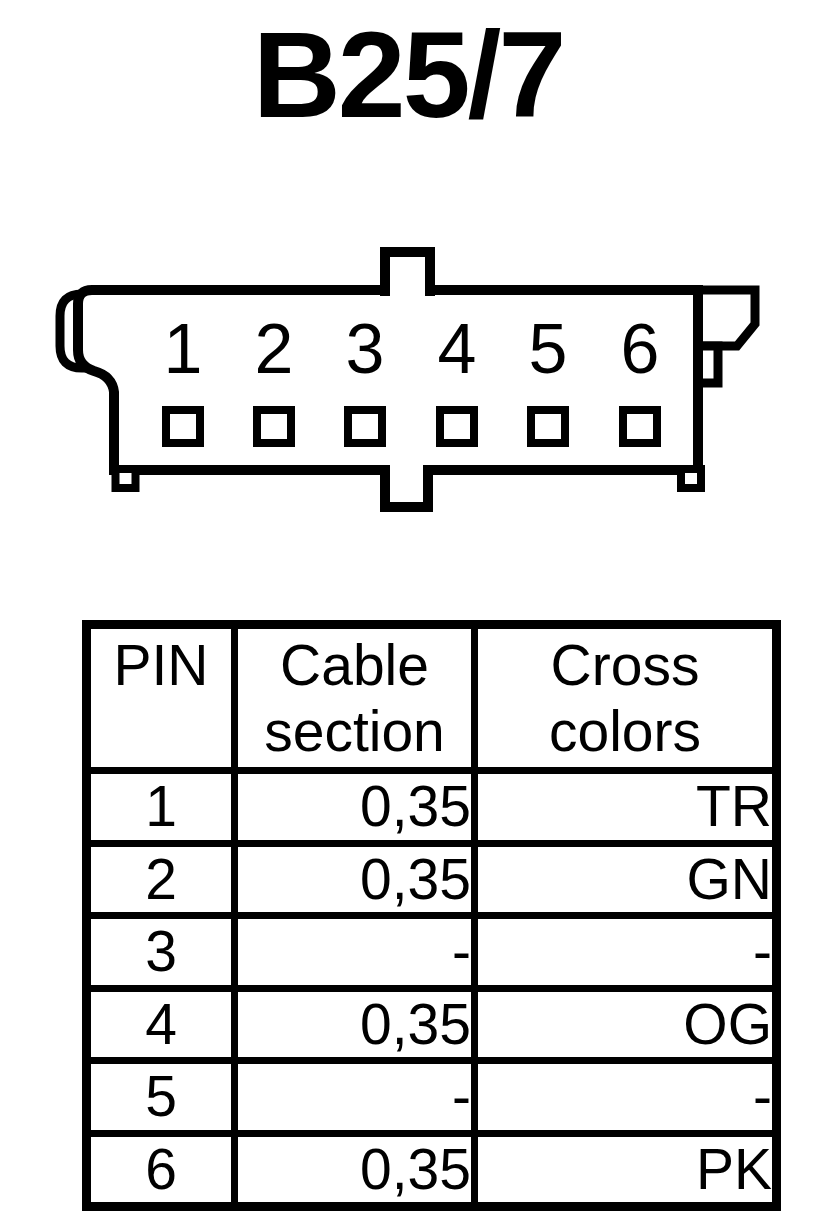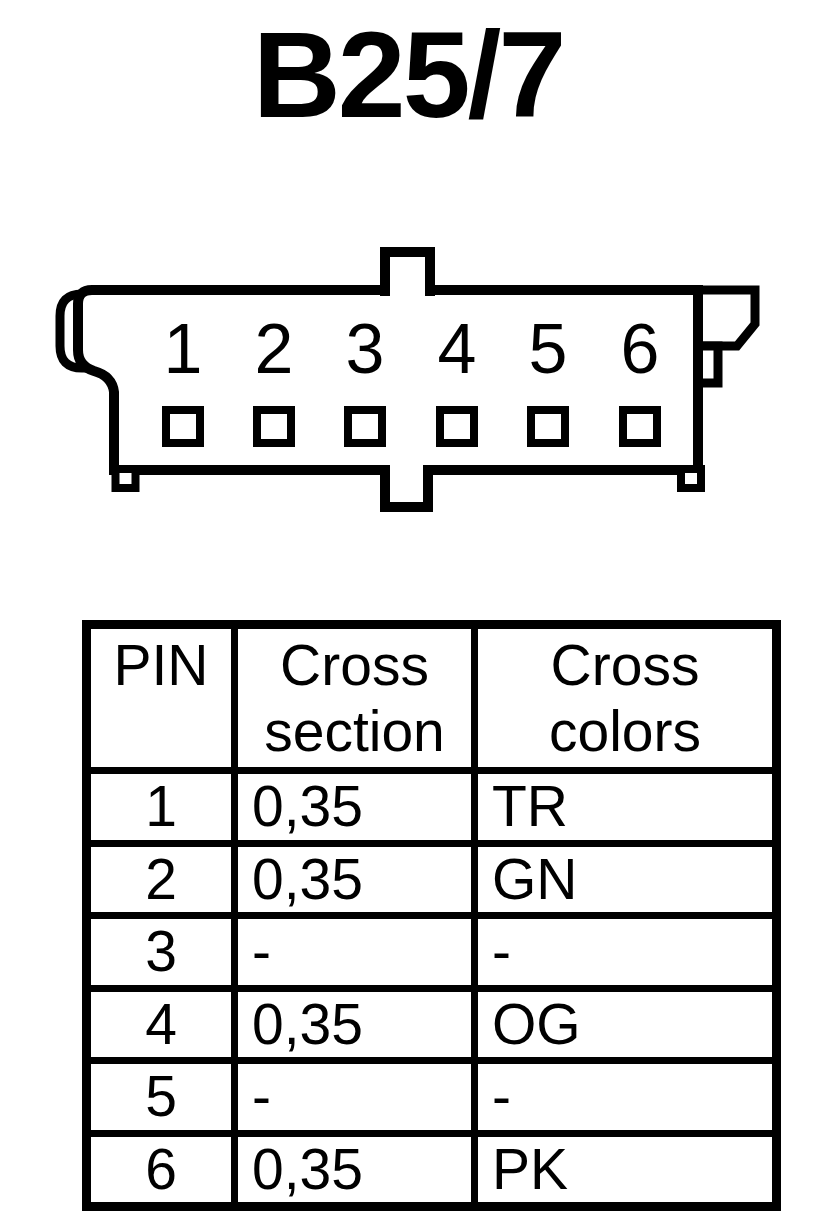--- a/index.html
+++ b/index.html
@@ -54,21 +54,21 @@
   }
   .pin-table th {
     height: 134px;
     vertical-align: top;
     text-align: center;
     padding: 4px 2px 0 2px;
   }
   .pin-table td {
     height: 62px;
     vertical-align: middle;
-    text-align: left;
+    text-align: right;
     padding: 0 0 0 14px;
   }
   .pin-table td.pin-cell {
     text-align: center;
     padding: 0;
   }
   .svg-shape {
     fill: #ffffff;
     stroke: #000000;
   }
@@ -123,21 +123,21 @@
 
   <table class="pin-table">
     <colgroup>
       <col style="width:148px">
       <col style="width:240px">
       <col style="width:302px">
     </colgroup>
     <thead>
       <tr>
         <th>PIN</th>
-        <th>Cross section</th>
+        <th>Cable section</th>
         <th>Cross colors</th>
       </tr>
     </thead>
     <tbody>
       <tr>
         <td class="pin-cell">1</td>
         <td>0,35</td>
         <td>TR</td>
       </tr>
       <tr>

